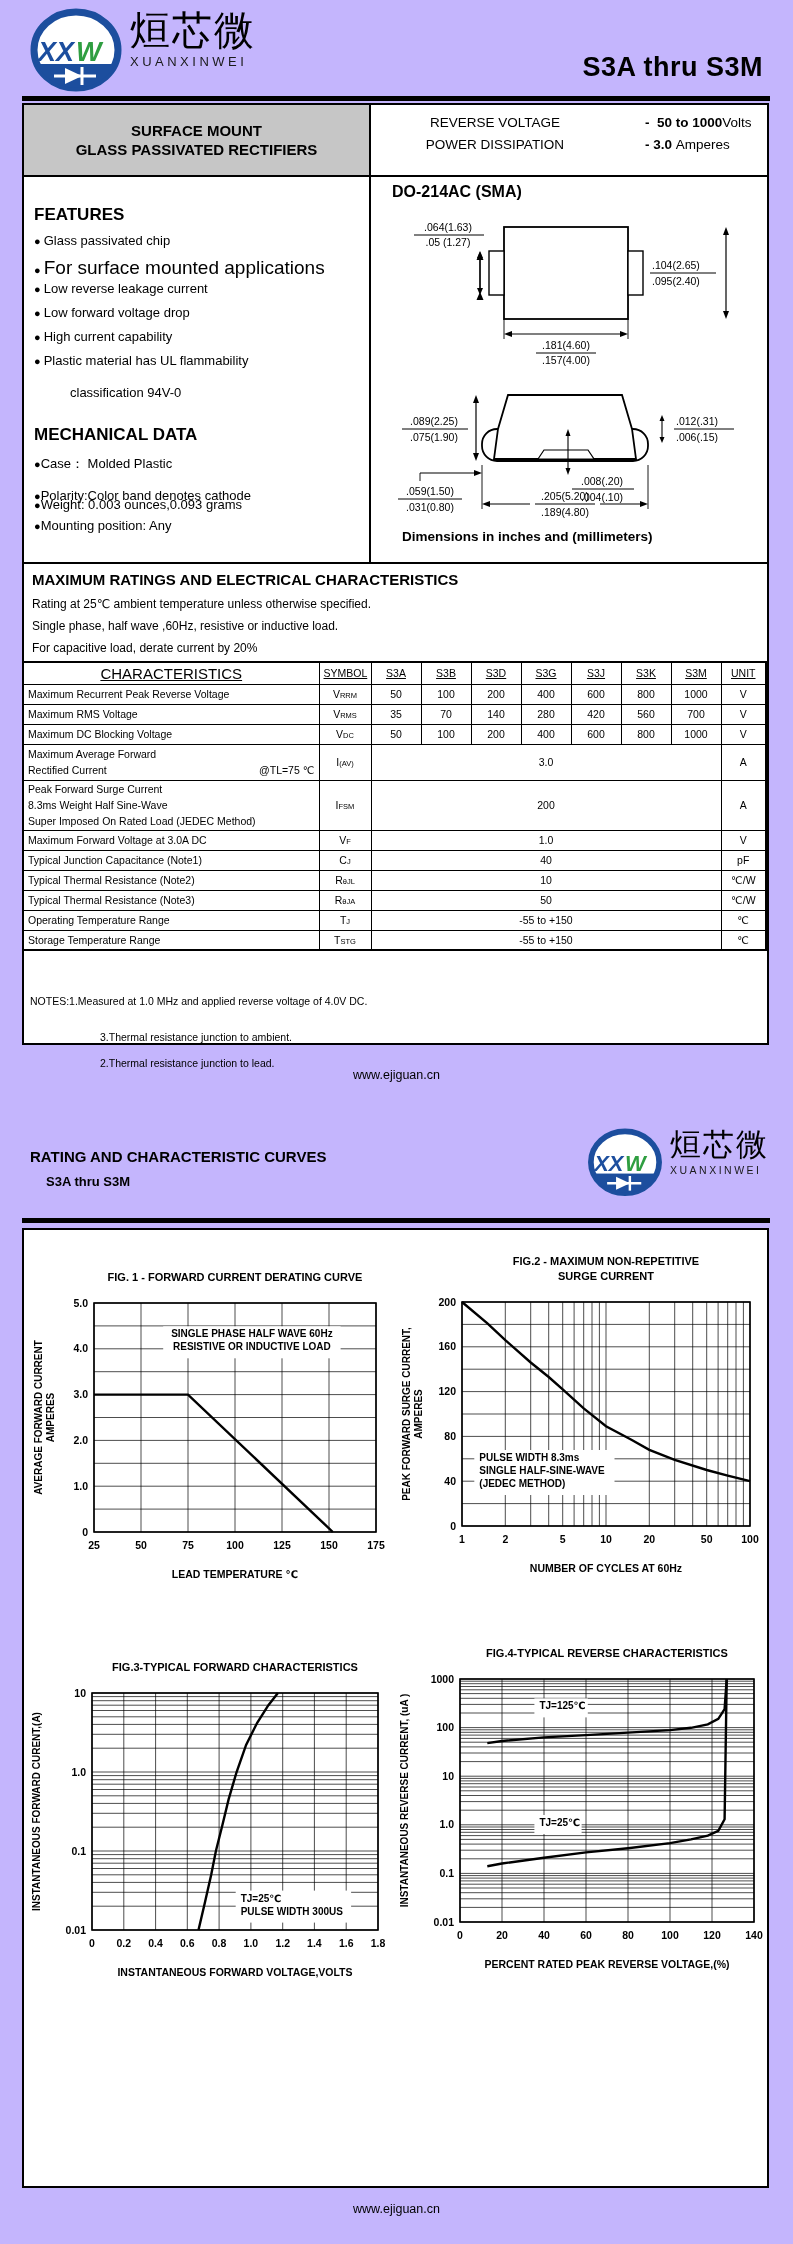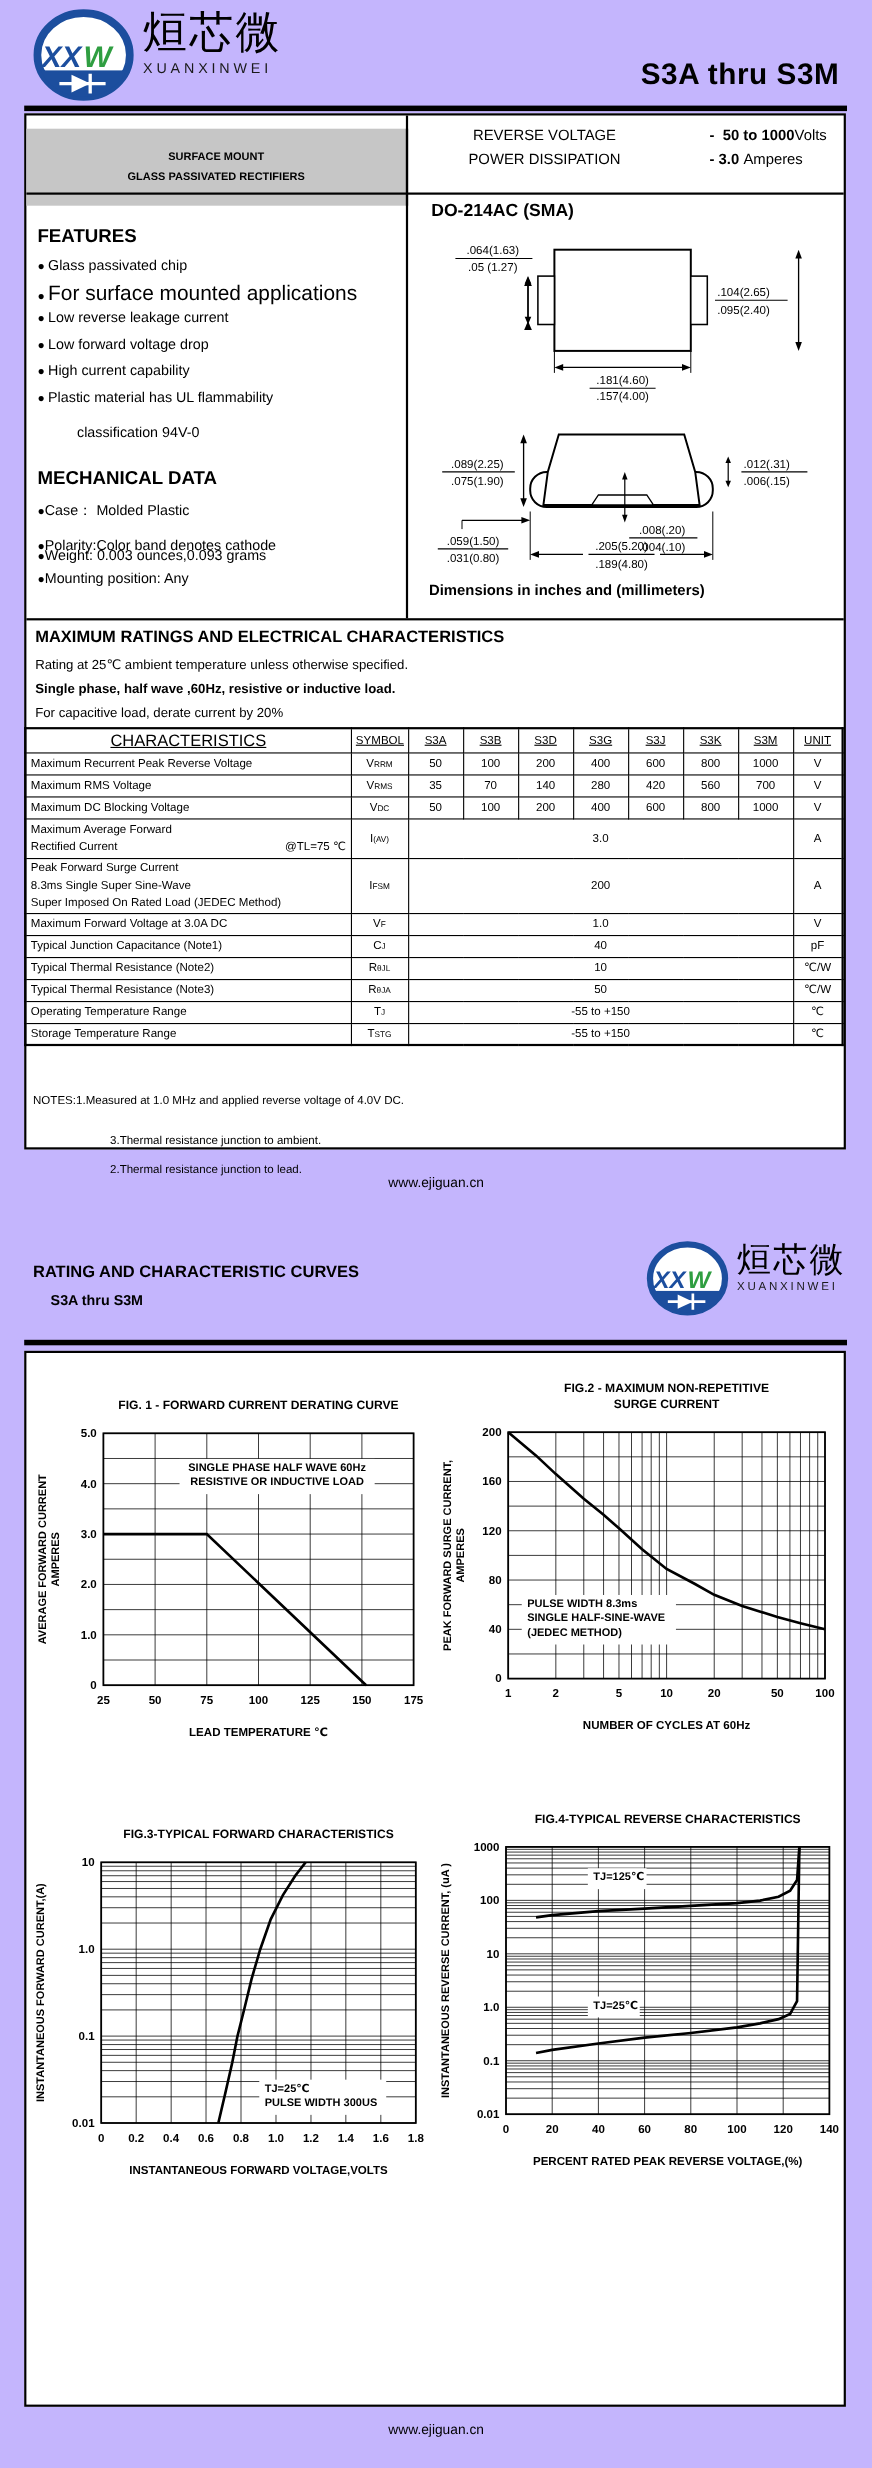--- a/index.html
+++ b/index.html
@@ -12,22 +12,22 @@
   .logo{position:absolute;display:flex;align-items:flex-start;}
   .logo-txt{margin-left:6px;}
   .logo-cn{font-size:40px;font-weight:normal;line-height:44px;letter-spacing:2px;text-align:right;}
   .logo-en{font-size:13px;letter-spacing:3.5px;color:#1a1a1a;margin-top:2px;}
   .logo2 .logo-cn{font-size:31px;line-height:34px;}
   .logo2 .logo-en{font-size:10.5px;letter-spacing:2.5px;}
   
   .mainbox{position:absolute;left:22px;width:743px;border:2px solid #000;background:#fff;}
   #box1{top:103px;height:938px;}
   #box2{top:1228px;height:956px;}
-  .graycell{position:absolute;left:0;top:12px;width:345px;height:70px;background:#c6c6c6;border-right:2px solid #000;
-    display:flex;flex-direction:column;justify-content:center;text-align:center;font-weight:bold;font-size:10px;line-height:19px;}
+  .graycell{position:absolute;left:0;top:0;width:345px;height:70px;background:#c6c6c6;border-right:2px solid #000;
+    display:flex;flex-direction:column;justify-content:center;text-align:center;font-weight:bold;font-size:15px;line-height:19px;}
   .hline{position:absolute;left:0;width:100%;height:2px;background:#000;}
   .vline{position:absolute;top:0;width:2px;background:#000;}
   .specs{position:absolute;left:352px;top:10px;width:385px;font-size:13.5px;}
   .specrow{display:flex;margin-bottom:7px;gap:31px;}
   .speclabel{width:238px;text-align:center;}
   .specval b{font-weight:bold;}
   
   .sec-head{position:absolute;font-size:17px;font-weight:bold;}
   .bitem{position:absolute;white-space:nowrap;}
   .bitem::before{content:"● ";font-size:11px;}
@@ -180,25 +180,25 @@
       <line x1="258" y1="92" x2="258" y2="136" stroke="#000" stroke-width="0.9"></line>
       <line x1="96" y1="131" x2="140" y2="131" stroke="#000" stroke-width="1.1"></line>
       <line x1="210" y1="131" x2="254" y2="131" stroke="#000" stroke-width="1.1"></line>
       <path d="M92,131 l8,-3 l0,6 Z" fill="#000"></path>
         <path d="M258,131 l-8,-3 l0,6 Z" fill="#000"></path>
       <text x="175" y="127" font-size="10.5" text-anchor="middle">.205(5.20)</text>
       <line x1="145" y1="131" x2="205" y2="131" stroke="#000" stroke-width="1"></line>
       <text x="175" y="143" font-size="10.5" text-anchor="middle">.189(4.80)</text>
     </svg>
 
-    <div class="pkg-cap" style="left:366px;top:424px;text-align:center;">Dimensions in inches and (millimeters)</div>
+    <div class="pkg-cap" style="left:378px;top:424px;text-align:center;">Dimensions in inches and (millimeters)</div>
 
     <div class="rat-head" style="left:8px;top:466px;">MAXIMUM RATINGS AND ELECTRICAL CHARACTERISTICS</div>
     <div class="cond" style="left:8px;top:492px;">Rating at 25℃ ambient temperature unless otherwise specified.</div>
-    <div class="cond" style="left:8px;top:514px;font-weight:bold;">Single phase, half wave ,60Hz, resistive or inductive load.</div>
+    <div class="cond" style="left:8px;top:514px;">Single phase, half wave ,60Hz, resistive or inductive load.</div>
     <div class="cond" style="left:8px;top:536px;">For capacitive load, derate current by 20%</div>
 
     <table class="rt">
       <colgroup>
         <col style="width:296px">
           <col style="width:52px">
           <col style="width:50px">
           <col style="width:50px">
           <col style="width:50px">
           <col style="width:50px">
@@ -283,21 +283,21 @@
               <div>3.0</div>
             </td>
             <td class="c-unit">A</td>
           </tr>
           <tr style="height:50px;">
             <td class="c-char">
               <div class="rline">
                 <span>Peak Forward Surge Current</span>
               </div>
               <div class="rline">
-                <span>8.3ms Single Super Sine-Wave</span>
+                <span>8.3ms Weight Half Sine-Wave</span>
               </div>
               <div class="rline">
                 <span>Super Imposed On Rated Load (JEDEC Method)</span>
               </div>
             </td>
             <td class="c-sym">I<span class="ss">FSM</span></td>
             <td class="c-val" colspan="7">
               <div>200</div>
             </td>
             <td class="c-unit">A</td>

